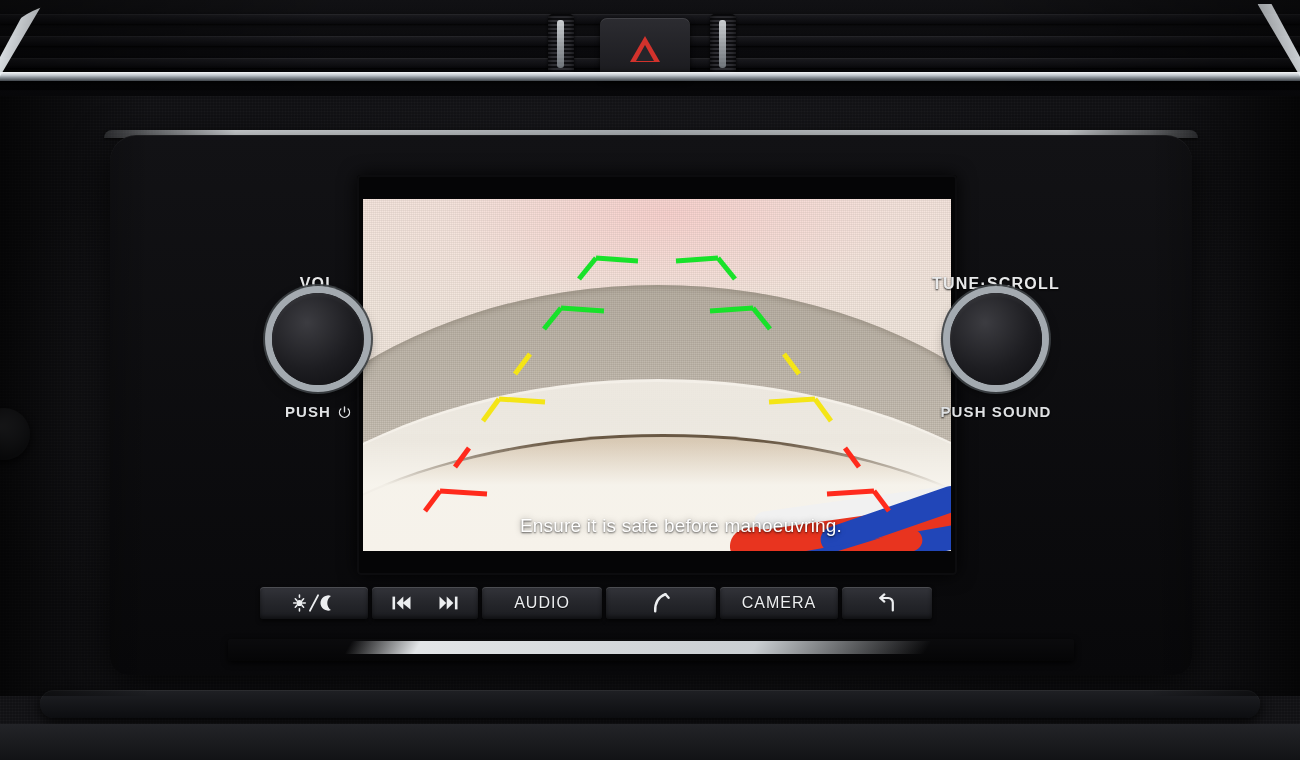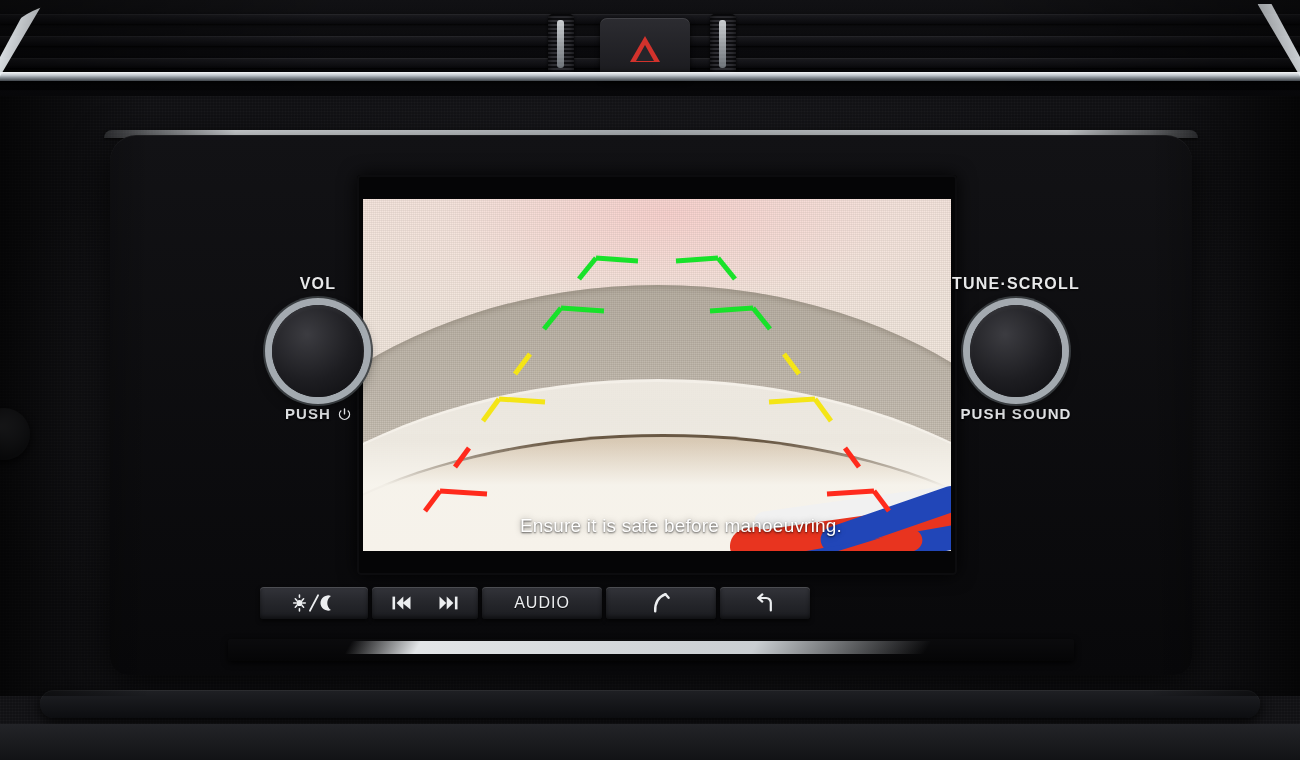--- a/index.html
+++ b/index.html
@@ -210,25 +210,24 @@
     font-weight:400;
     letter-spacing:.2px;
     text-shadow:0 1px 2px rgba(0,0,0,.65), 0 0 6px rgba(0,0,0,.35);
     white-space:nowrap;
     margin-left:48px;
   }
 
   
   .knob-wrap{position:absolute;top:140px;width:180px;text-align:center;}
   .knob-wrap.left{left:118px}
-  .knob-wrap.right{left:816px}
+  .knob-wrap.right{left:796px}
   .knob-label{
     color:#e8e9ea;font-size:16px;letter-spacing:1.2px;font-weight:700;
     text-shadow:0 1px 2px rgba(0,0,0,.9);
-    margin-bottom:12px;
   }
   .knob{
     position:relative;width:92px;height:92px;margin:0 auto;border-radius:50%;
     background:
       radial-gradient(circle at 38% 32%, #3c3c41 0%, #1d1d21 55%, #0c0c0f 100%);
     box-shadow:
       0 0 0 7px rgba(170,176,182,.95),
       0 0 0 9px rgba(60,64,68,.9),
       0 6px 16px rgba(0,0,0,.9),
       inset 0 2px 4px rgba(255,255,255,.06);
@@ -239,21 +238,21 @@
     z-index:-1;
     box-shadow:0 4px 14px rgba(0,0,0,.85);
   }
   .knob::after{
     content:"";position:absolute;left:-20px;top:-20px;width:132px;height:132px;border-radius:50%;
     background:repeating-conic-gradient(from 0deg,#1a1a1e 0deg 3deg,#3a3a40 3deg 6deg);
     z-index:-2;
     opacity:.9;
   }
   .knob-sub{
-    margin-top:8px;color:#dfe1e3;font-size:15px;letter-spacing:1.1px;font-weight:700;
+    margin-top:18px;color:#dfe1e3;font-size:15px;letter-spacing:1.1px;font-weight:700;
     text-shadow:0 1px 2px rgba(0,0,0,.9);
     display:flex;align-items:center;justify-content:center;gap:6px;
   }
   .pwr{display:inline-block;width:14px;height:14px;position:relative;}
   .pwr svg{display:block}
 
   
   .btn-strip{
     position:absolute;left:150px;top:452px;width:790px;height:32px;
     display:flex;gap:4px;
@@ -499,20 +498,23 @@
 
       <div class="hbtn b-phone">
         <span>
           <svg width="20" height="22" viewBox="0 0 20 22" fill="none" stroke="#eceef0" stroke-width="2.4" stroke-linecap="round">
             <path d="M14.5 2.2 C6.5 5.5 3.8 12.6 4.2 19.4"></path>
             <path d="M14.5 2.2 L17.6 5.8"></path>
           </svg>
         </span>
       </div>
 
+      <div class="hbtn b-camera">
+        <span>CAMERA</span>
+      </div>
 
       <div class="hbtn b-back">
         <span>
           <svg width="22" height="20" viewBox="0 0 22 20" fill="none" stroke="#eceef0" stroke-width="2.2" stroke-linecap="round" stroke-linejoin="round">
             <path d="M16.8 17.4 V9.6 A4.6 4.6 0 0 0 12.2 5 H4.6"></path>
             <path d="M8.3 1.4 L4.2 5 L8.3 8.6"></path>
           </svg>
         </span>
       </div>
 

